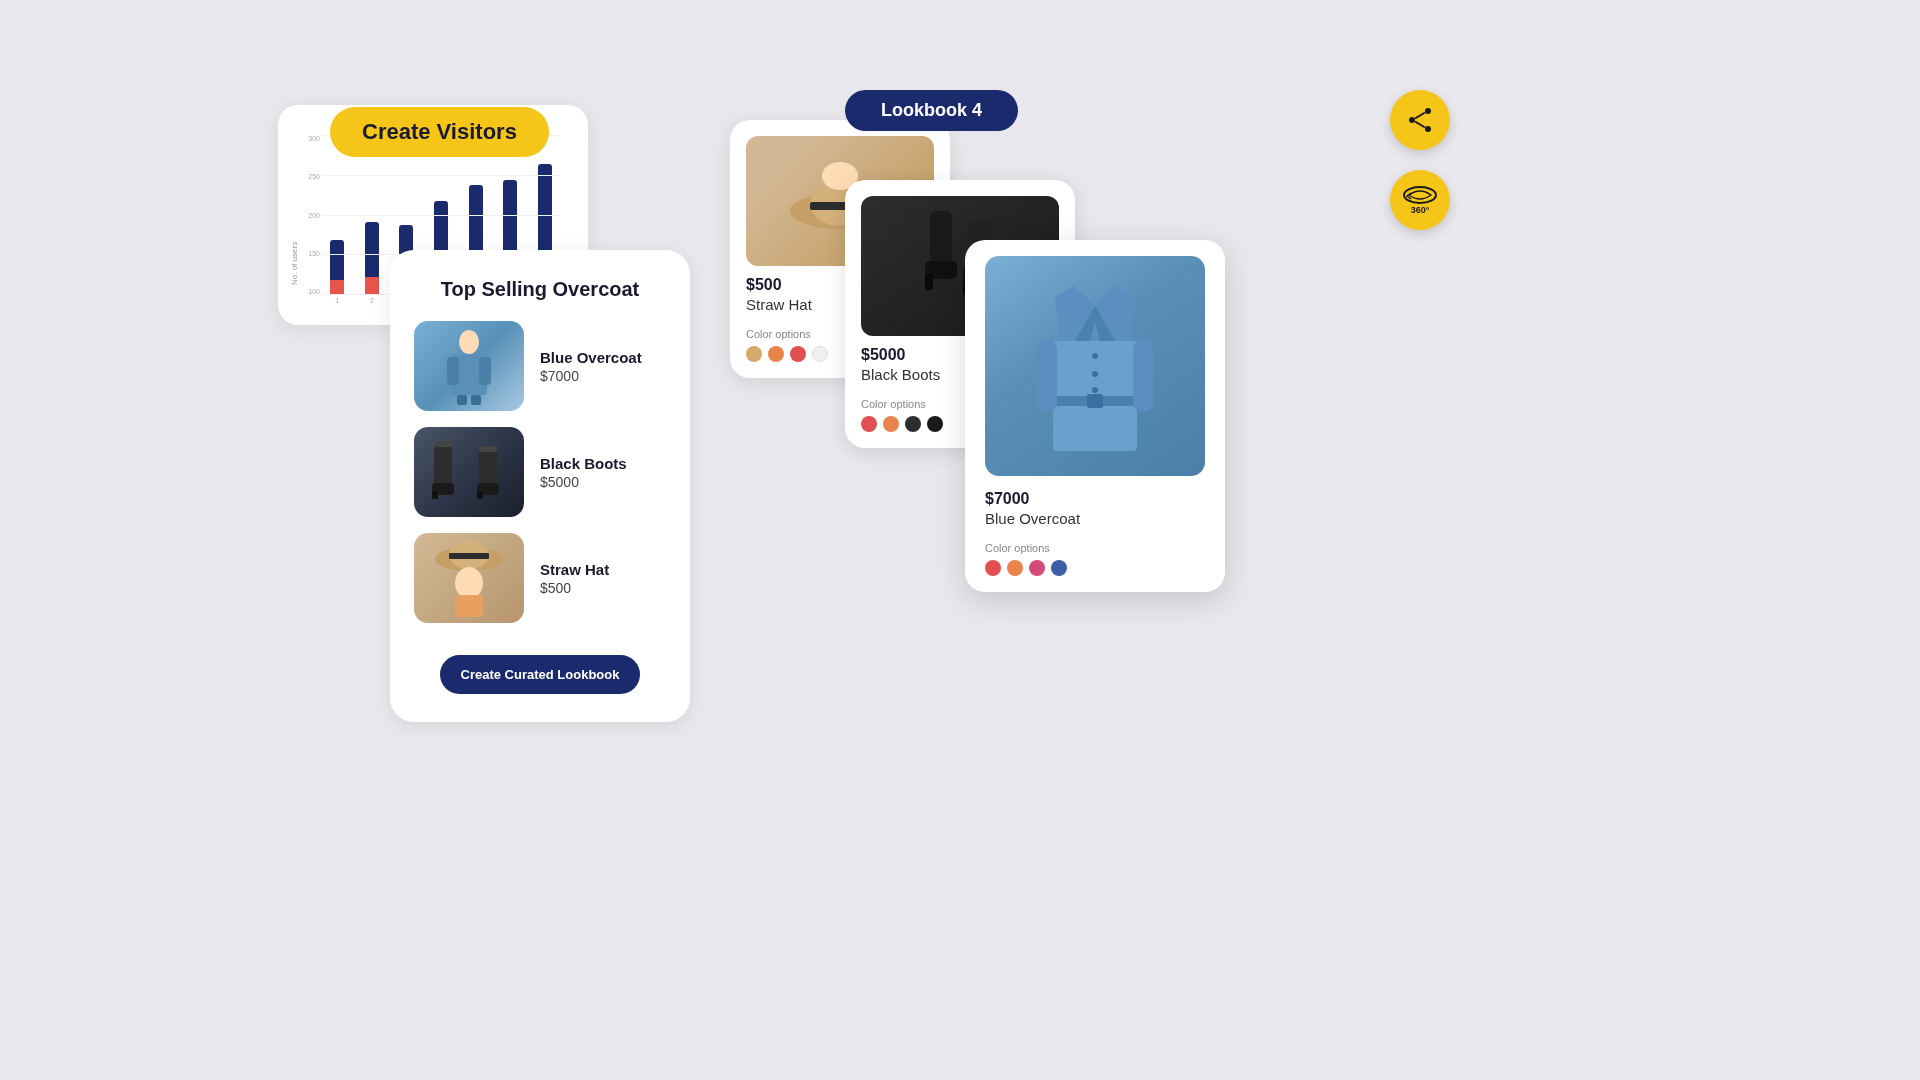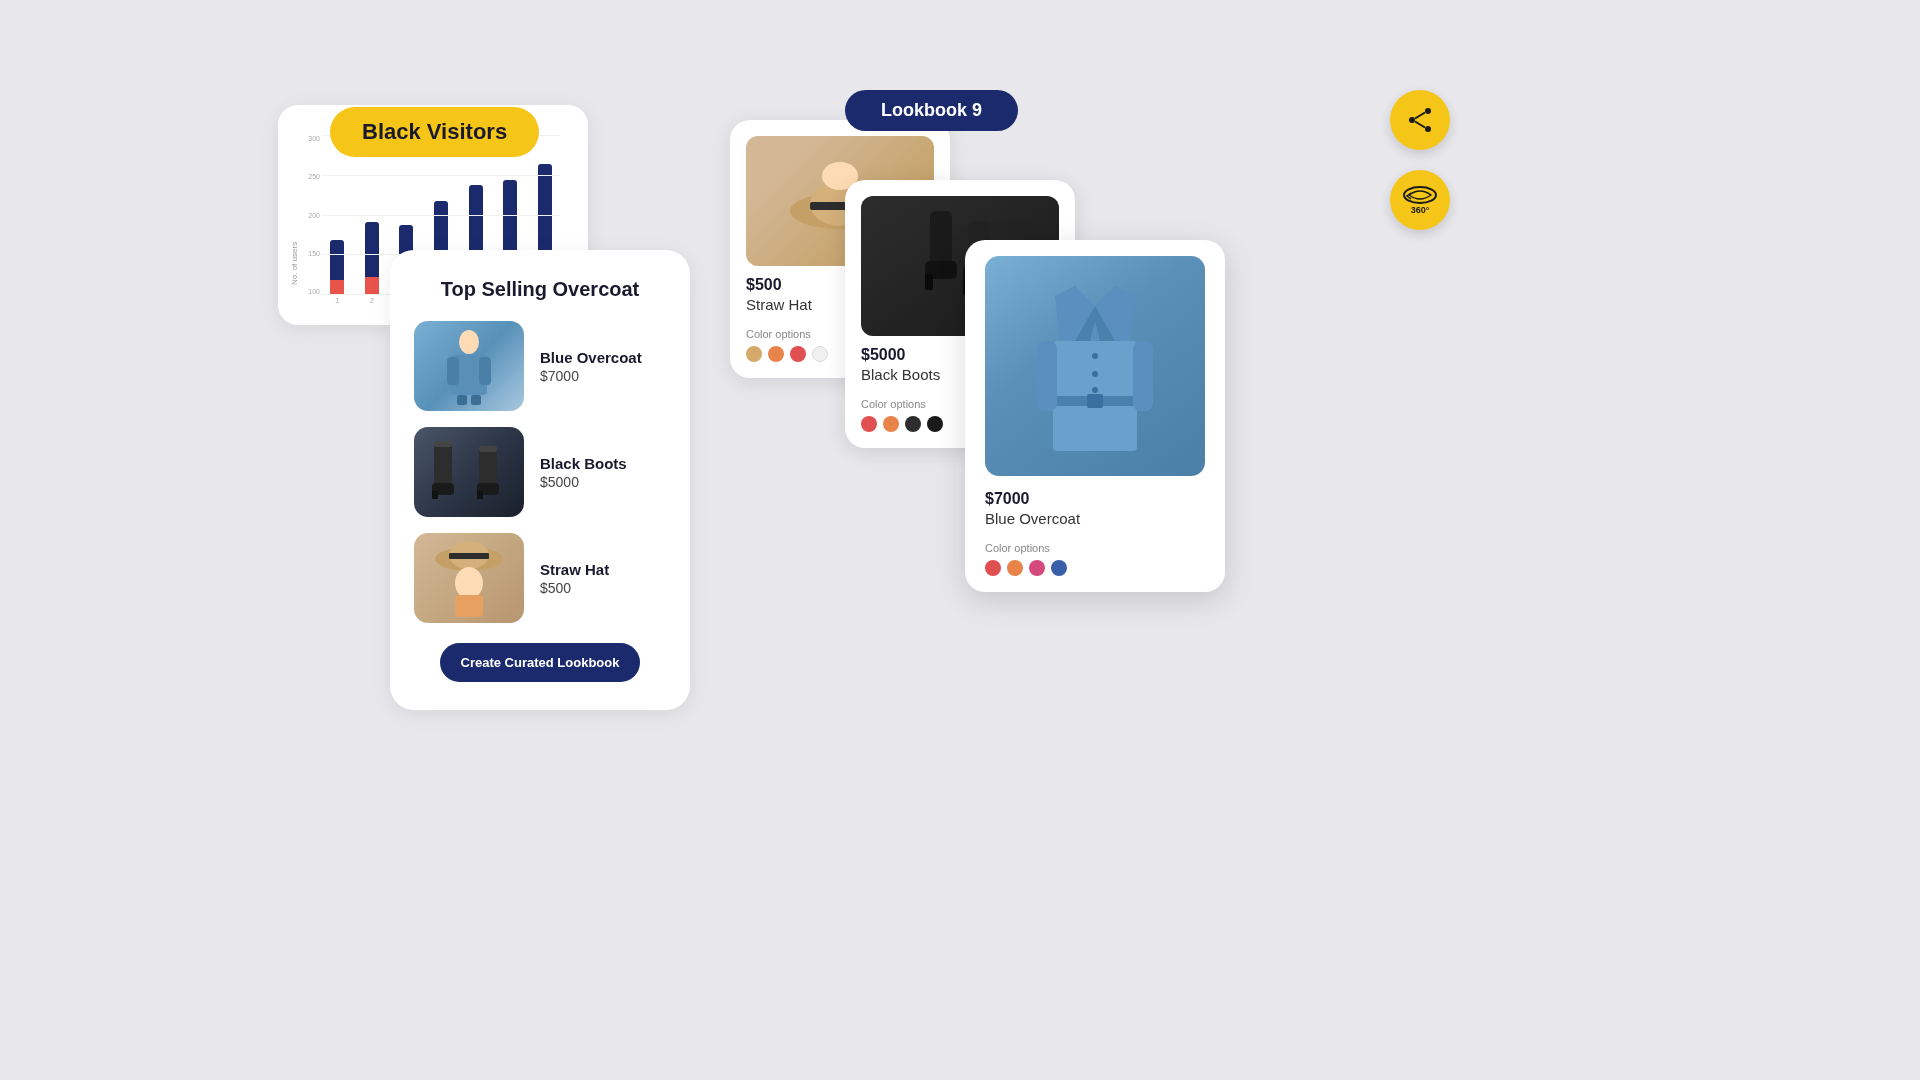--- a/index.html
+++ b/index.html
@@ -104,21 +104,21 @@
     }
     .product-price {
       font-size: 14px;
       color: #444;
       margin-top: 2px;
     }
 
     .create-lookbook-btn {
       display: block;
       width: 200px;
-      margin: 20px auto 0;
+      margin: 32px auto 0;
       background: #1a2a6c;
       color: white;
       border: none;
       border-radius: 30px;
       padding: 12px 20px;
       font-size: 13px;
       font-weight: 600;
       text-align: center;
       cursor: pointer;
     }
@@ -302,21 +302,21 @@
       z-index: 20;
       font-size: 11px;
       font-weight: 700;
       color: #1a1a1a;
       flex-direction: column;
     }
   </style>
 </head>
 <body>
 
-<div class="daily-visitors-badge">Black Visitors</div>
+<div class="daily-visitors-badge">Create Visitors</div>
 
 <div class="chart-card">
   <div style="position:relative; height:100%; padding-top:10px;">
 
     <div style="position:absolute; left:-8px; top:20px; bottom:20px; writing-mode:vertical-rl; transform:rotate(180deg); font-size:8px; color:#999; display:flex; align-items:center;">
       <span>No. of users</span>
     </div>
 
     <div style="display:flex; align-items:flex-end; height:160px; padding-left:24px; padding-right:8px; gap:4px; position:relative;">
 
@@ -435,21 +435,21 @@
       <div class="product-name">Straw Hat</div>
       <div class="product-price">$500</div>
     </div>
   </div>
 
   <button class="create-lookbook-btn">Create Curated Lookbook</button>
 </div>
 
 <div class="lookbook-section">
 
-  <div class="lookbook-badge">Lookbook 9</div>
+  <div class="lookbook-badge">Lookbook 4</div>
 
   <div class="share-btn">
     <svg width="28" height="28" viewBox="0 0 28 28" fill="none">
       <circle cx="22" cy="5" r="3" fill="#1a1a1a"></circle>
       <circle cx="6" cy="14" r="3" fill="#1a1a1a"></circle>
       <circle cx="22" cy="23" r="3" fill="#1a1a1a"></circle>
       <line x1="9" y1="12.5" x2="19" y2="6.5" stroke="#1a1a1a" stroke-width="2"></line>
       <line x1="9" y1="15.5" x2="19" y2="21.5" stroke="#1a1a1a" stroke-width="2"></line>
     </svg>
   </div>

